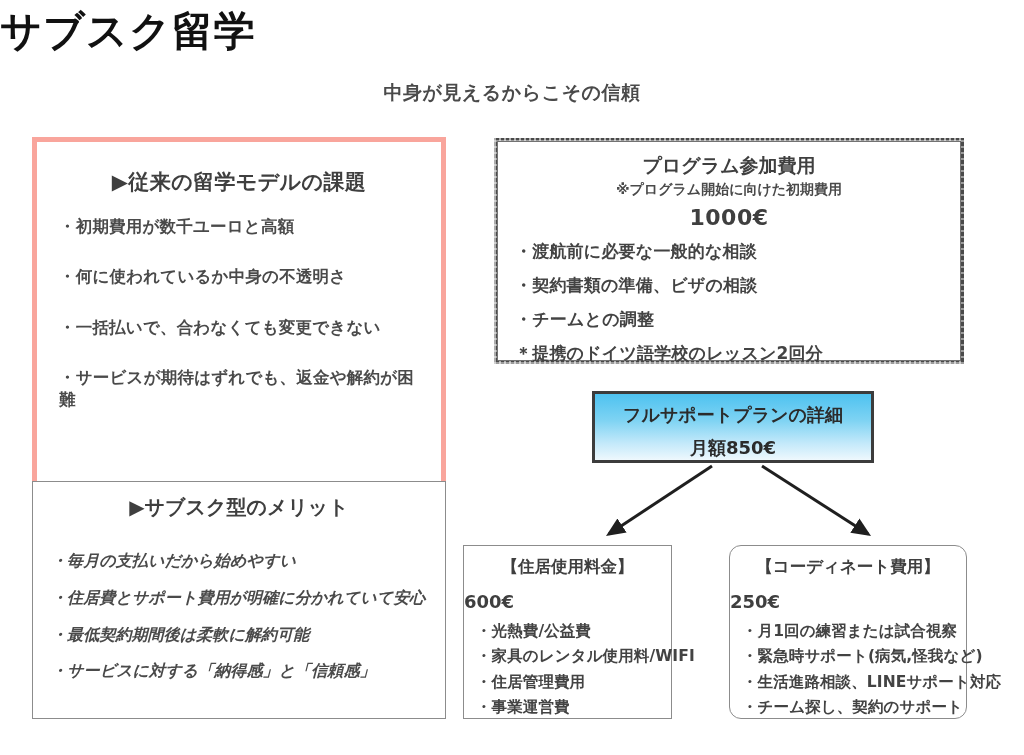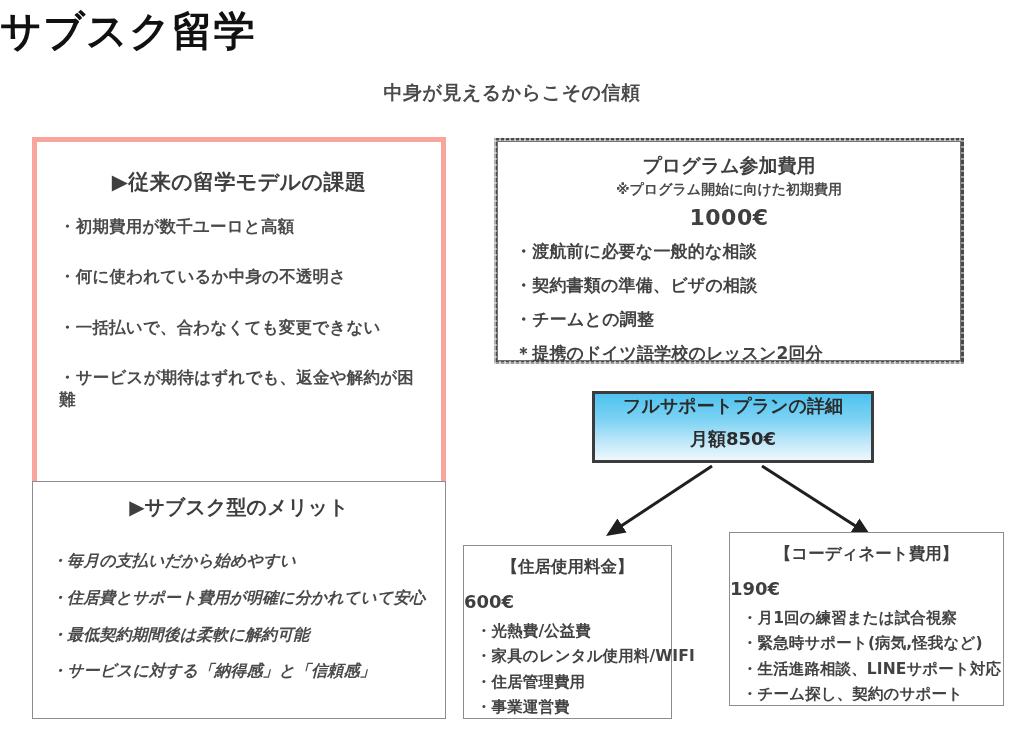--- a/index.html
+++ b/index.html
@@ -178,20 +178,21 @@
     position: absolute;
     left: 592px;
     top: 391px;
     width: 282px;
     height: 72px;
     box-sizing: border-box;
     border: 3px solid #3c3c3c;
     background: linear-gradient(180deg, #4ec2f0 0%, #7ed3f3 40%, #c4e9fa 75%, #eef8fd 100%);
   }
   .plan-box .plan-title {
+    margin-top: 9px;
     text-align: center;
     font-size: 18px;
     font-weight: 700;
     color: #2b2b2b;
   }
   .plan-box .plan-price {
     margin-top: 9px;
     text-align: center;
     font-size: 18px;
     font-weight: 700;
@@ -213,23 +214,24 @@
     border: 1.6px solid #8c8c8c;
   }
   .panel-housing {
     left: 463px;
     top: 545px;
     width: 209px;
     height: 174px;
   }
   .panel-coordination {
     left: 729px;
-    top: 532px;
-    width: 275px;
+    top: 545px;
+    width: 238px;
     height: 174px;
+    border-radius: 12px;
   }
   .panel-cost .cost-title {
     margin-top: 10px;
     text-align: center;
     font-size: 16.5px;
     font-weight: 700;
     color: #3f3f3f;
   }
   .panel-cost .cost-amount {
     margin-top: 13px;
@@ -313,20 +315,20 @@
   <ul class="bullet-list">
     <li>・光熱費/公益費</li>
     <li>・家具のレンタル使用料/WIFI</li>
     <li>・住居管理費用</li>
     <li>・事業運営費</li>
   </ul>
 </section>
 
 <section class="panel panel-cost panel-coordination">
   <div class="cost-title">【コーディネート費用】</div>
-  <div class="cost-amount">190€</div>
+  <div class="cost-amount">250€</div>
   <ul class="bullet-list">
     <li>・月1回の練習または試合視察</li>
     <li>・緊急時サポート(病気,怪我など)</li>
     <li>・生活進路相談、LINEサポート対応</li>
     <li>・チーム探し、契約のサポート</li>
   </ul>
 </section>
 
 </body></html>

